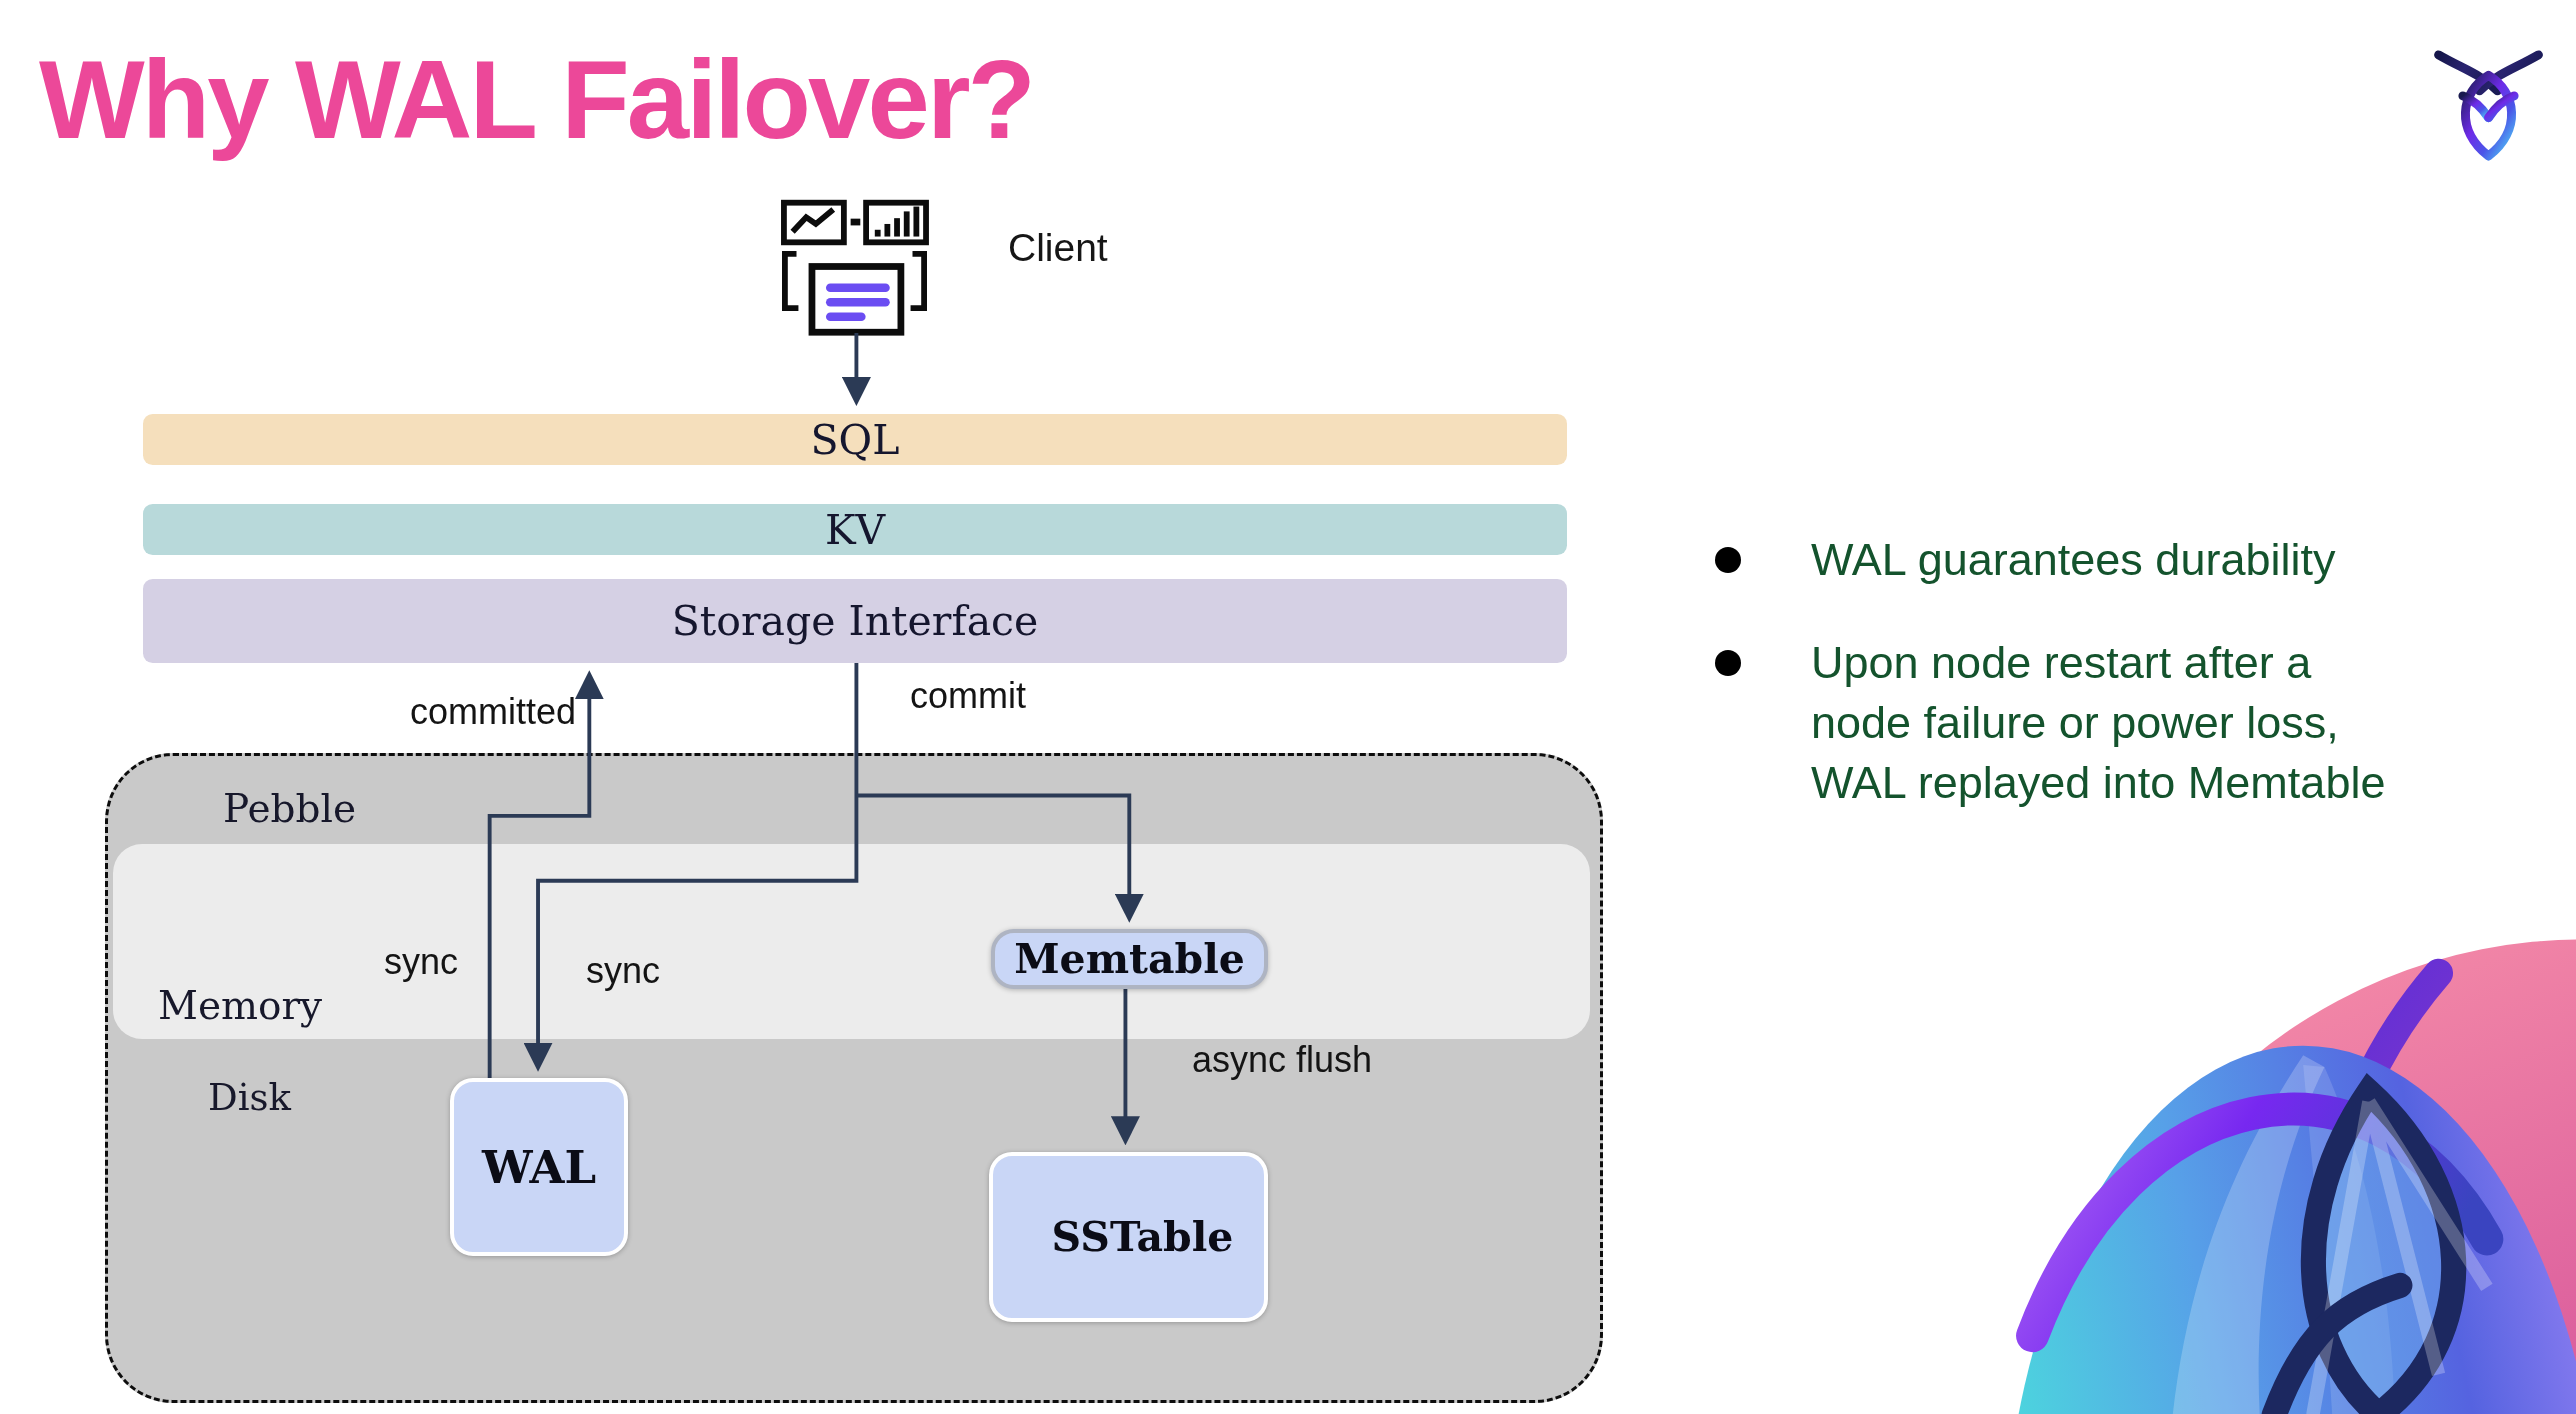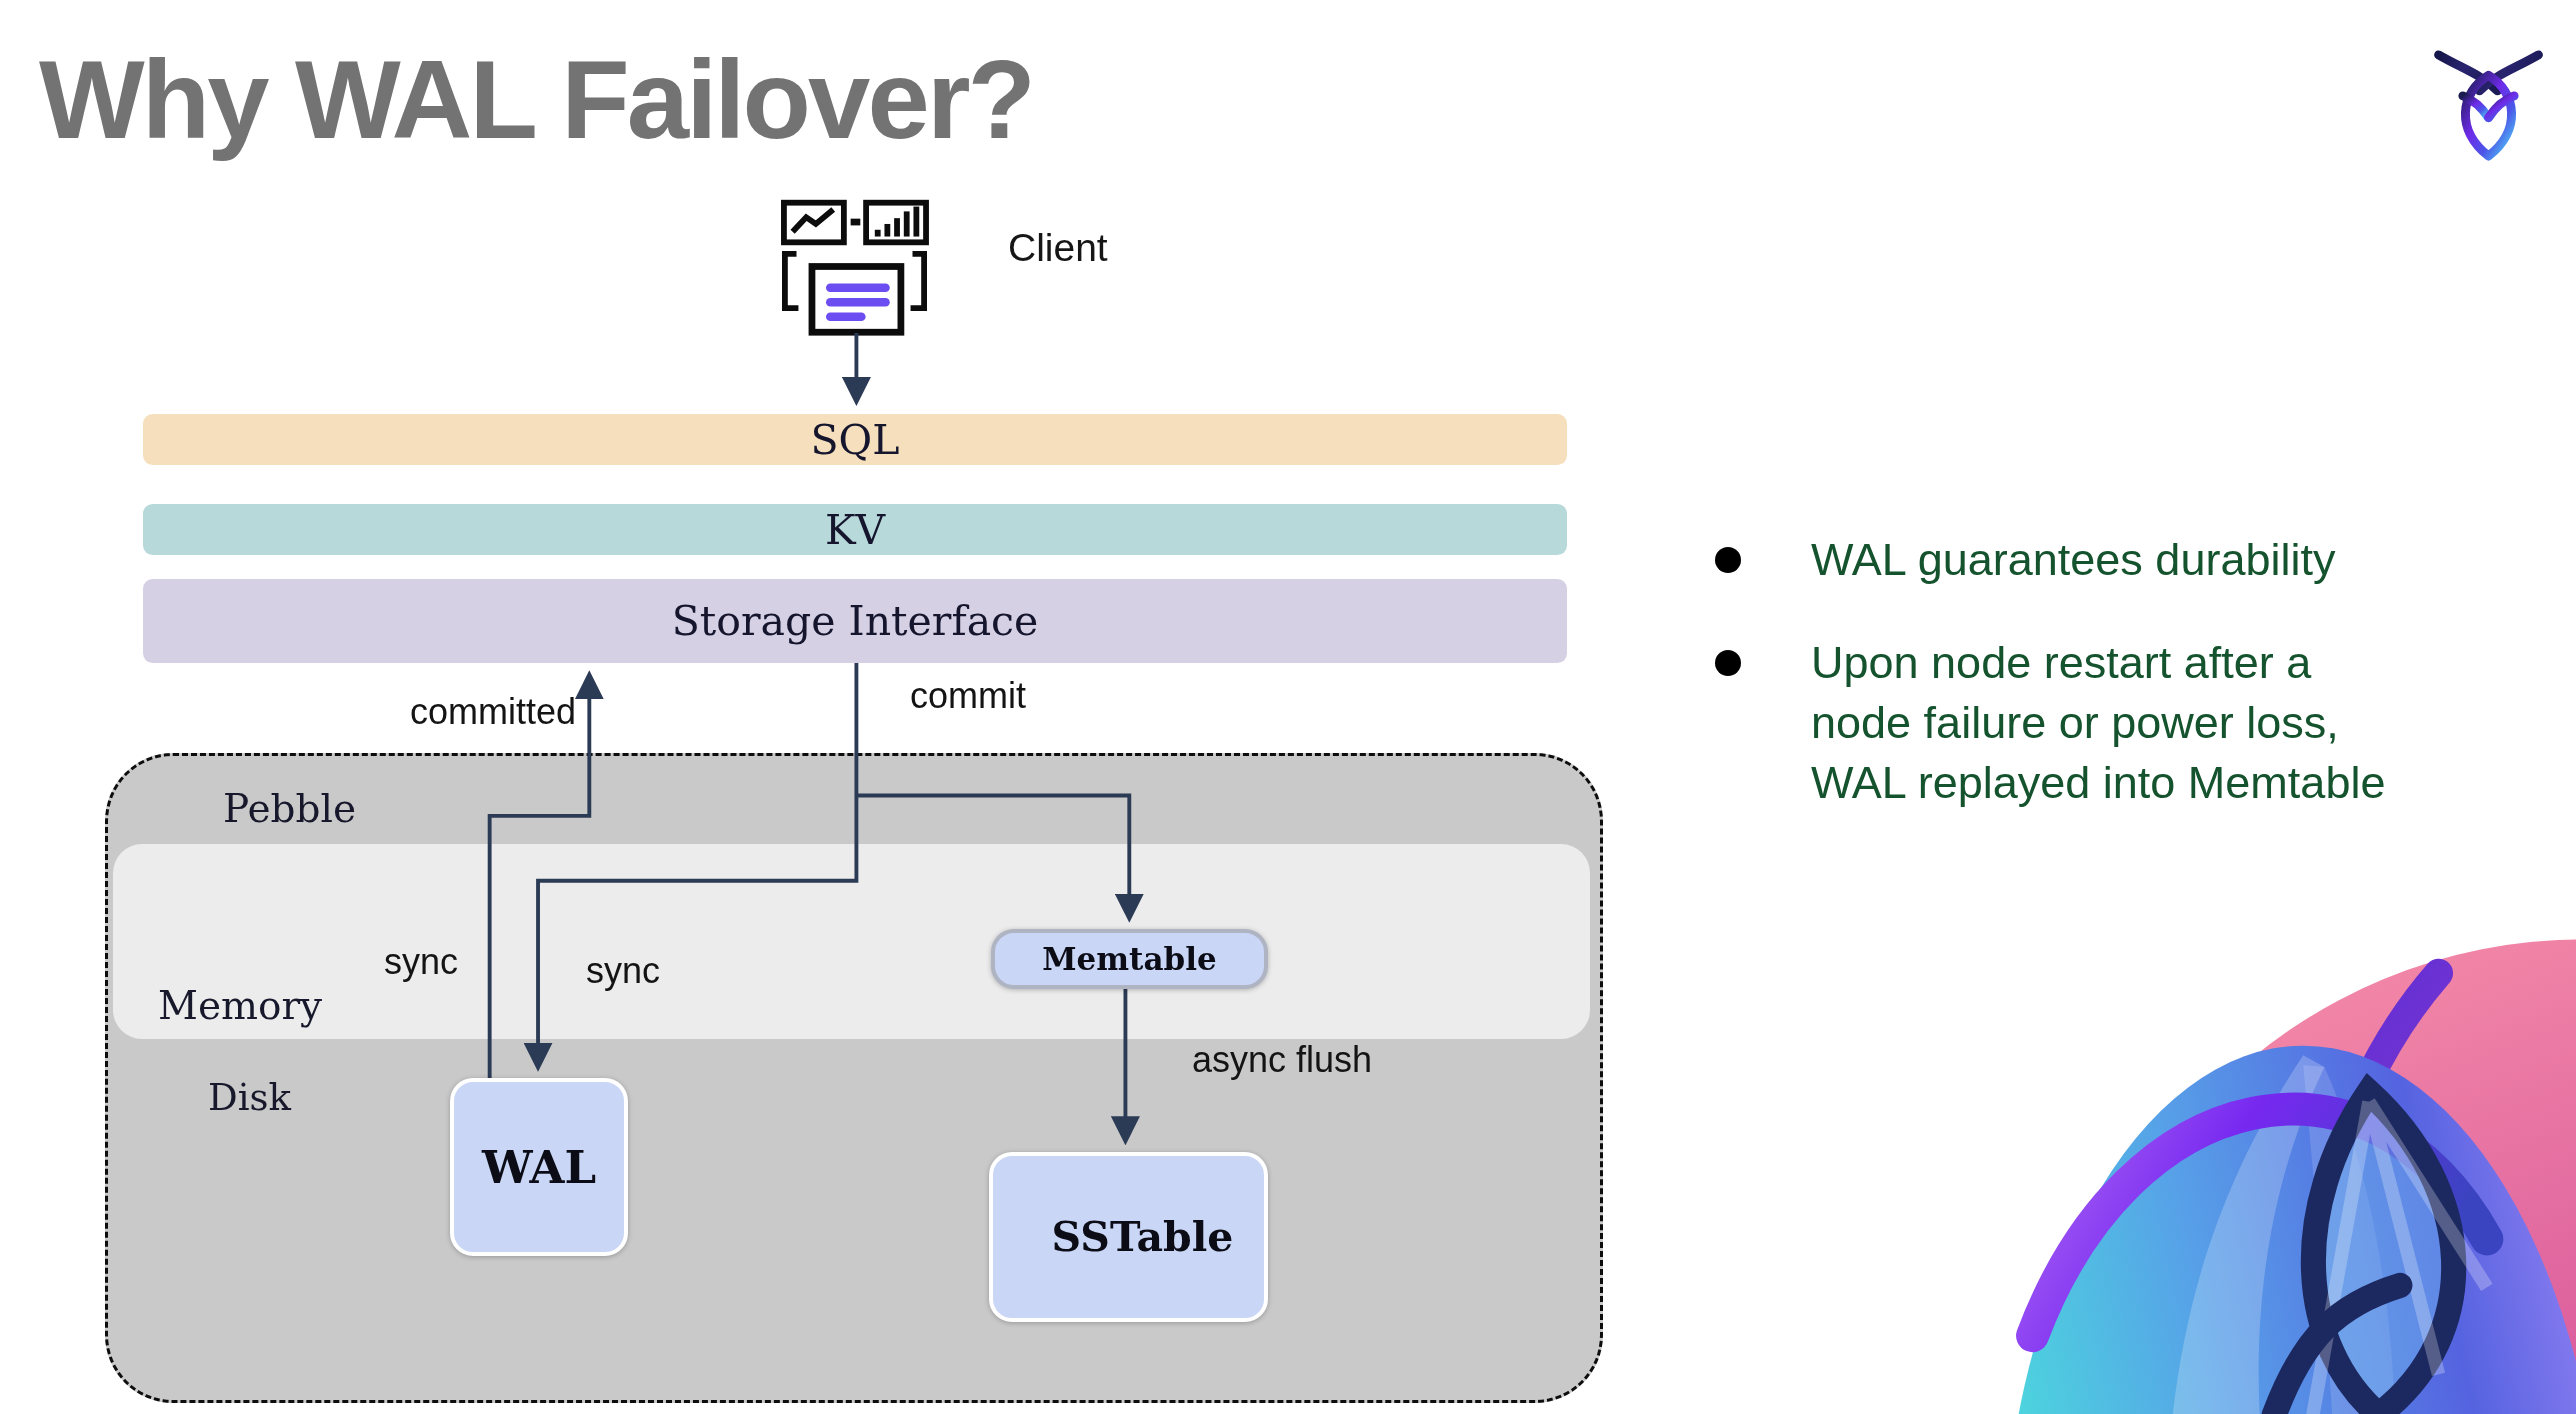--- a/index.html
+++ b/index.html
@@ -1,19 +1,19 @@
 <!DOCTYPE html>
 <html><head>
 <meta charset="utf-8">
 <style>
   html,body{margin:0;padding:0;background:#fff;}
   .slide{position:relative;width:2576px;height:1415px;background:#ffffff;overflow:hidden;
          font-family:"Liberation Sans",sans-serif;color:#111;}
   .title{position:absolute;left:39px;top:35px;font-size:112px;font-weight:bold;
-         letter-spacing:-2.9px;color:#737373;font-family:"Liberation Sans",sans-serif;text-align:center;}
+         letter-spacing:-2.9px;color:#ec4899;font-family:"Liberation Sans",sans-serif;text-align:center;}
   
   .layer-bar{position:absolute;left:143px;width:1424px;border-radius:9.7px;
              display:flex;align-items:center;justify-content:center;}
   .layer-bar span{font-family:"DejaVu Serif",serif;font-size:41px;color:#15162e;}
   #bar-sql{top:414px;height:51px;background:#F5DFBC;}
   #bar-kv{top:504px;height:51px;background:#B8D9DA;}
   #bar-storage{top:579px;height:84px;background:#D5D0E4;}
   
   .pebble{position:absolute;left:105px;top:753px;width:1498px;height:650px;
           background:#C9C9C9;border:3.9px dashed #0d0d0d;border-radius:68px;box-sizing:border-box;}
@@ -24,21 +24,21 @@
   #lbl-memory{left:158px;top:983px;}
   #lbl-disk{left:208px;top:1076px;font-size:37px;}
   
   .node{position:absolute;background:#C9D6F6;border:4.8px solid #ffffff;border-radius:23px;
         display:flex;align-items:center;justify-content:center;box-sizing:border-box;
         box-shadow:0 1px 4.8px rgba(0,0,0,0.25);}
   .node span{font-family:"DejaVu Serif",serif;font-weight:bold;color:#0b0c16;}
   #node-wal{left:450px;top:1078px;width:178px;height:178px;}
   #node-wal span{font-size:45px;}
   #node-memtable{left:991px;top:929px;width:277px;height:60px;border-color:#aeb4c2;}
-  #node-memtable span{font-size:31px;}
+  #node-memtable span{font-size:41px;}
   #node-sstable{left:989px;top:1152px;width:279px;height:170px;}
   #node-sstable span{font-size:41px;margin-left:28px;}
   
   .edge-label{position:absolute;font-size:36px;color:#141414;}
   #el-committed{left:410px;top:691px;}
   #el-commit{left:910px;top:675px;}
   #el-sync-left{left:384px;top:941px;}
   #el-sync-right{left:586px;top:950px;}
   #el-async{left:1192px;top:1039px;}
   #lbl-client{position:absolute;left:1008px;top:226px;font-size:39px;color:#161616;}

